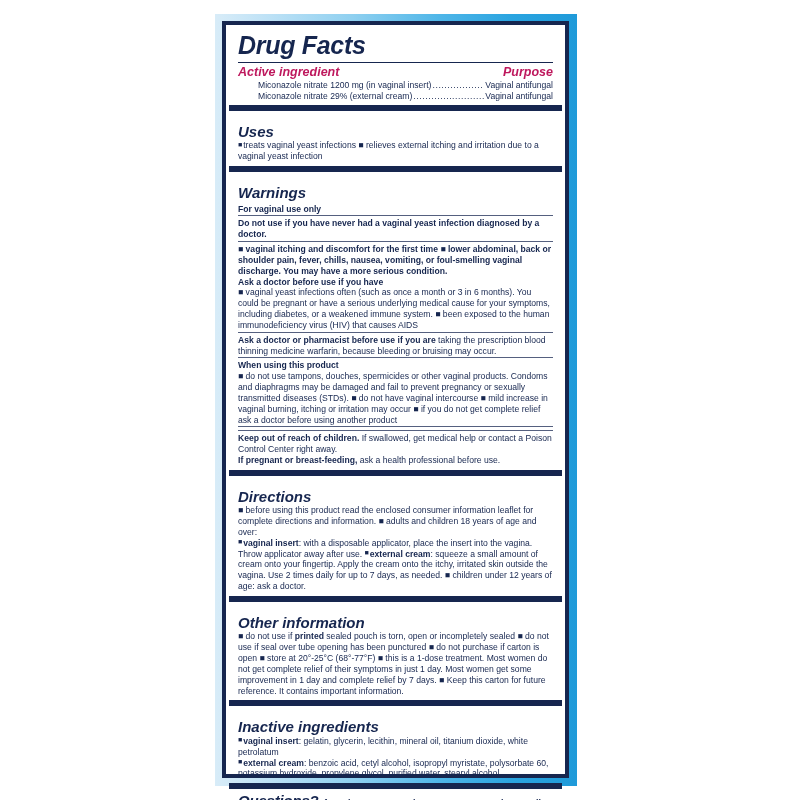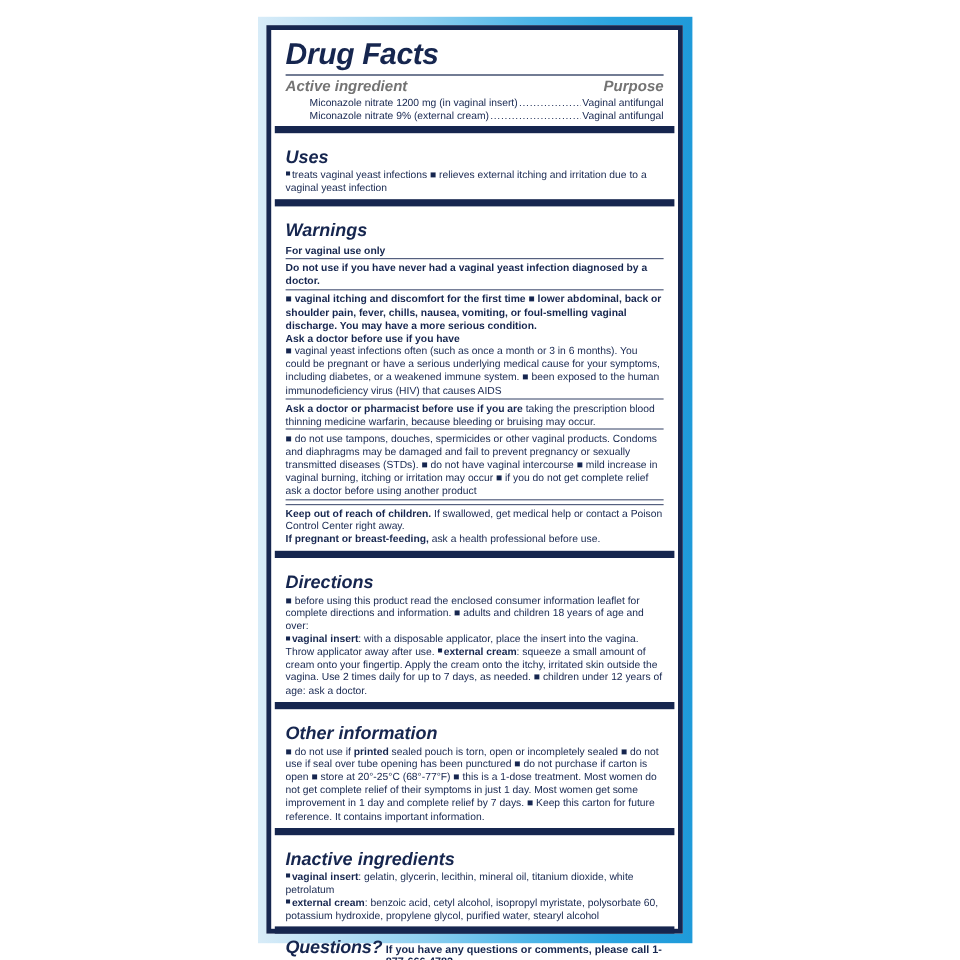--- a/index.html
+++ b/index.html
@@ -87,21 +87,21 @@
     font-weight: bold;
     font-style: italic;
     color: #16264f;
     line-height: 1.1;
     padding-top: 13px;
   }
   .head-md {
     font-size: 12.5px;
     font-weight: bold;
     font-style: italic;
-    color: #737373;
+    color: #be185d;
     line-height: 1.15;
   }
   .sub-bold {
     font-size: 8.6px;
     font-weight: bold;
     color: #16264f;
     line-height: 1.26;
   }
   .body-t {
     font-size: 8.6px;
@@ -181,21 +181,21 @@
         <div class="ai-hdr">
           <span class="head-md">Active ingredient</span>
           <span class="head-md">Purpose</span>
         </div>
         <div class="ai-row">
           <span class="ai-name">Miconazole nitrate 1200 mg (in vaginal insert)</span>
           <span class="ai-dots">..................................................................................................</span>
           <span class="ai-purpose">Vaginal antifungal</span>
         </div>
         <div class="ai-row">
-          <span class="ai-name">Miconazole nitrate 9% (external cream)</span>
+          <span class="ai-name">Miconazole nitrate 29% (external cream)</span>
           <span class="ai-dots">..................................................................................................</span>
           <span class="ai-purpose">Vaginal antifungal</span>
         </div>
         <div style="height:3px"></div>
       </div>
 
       <div class="bigrule"></div>
 
       <div class="blk pad-b">
         <div class="head-lg">Uses</div>
@@ -221,20 +221,21 @@
         <div class="body-t">■ vaginal yeast infections often (such as once a month or 3 in 6 months). You could be pregnant or have a serious underlying medical cause for your symptoms, including diabetes, or a weakened immune system.  ■ been exposed to the human immunodeficiency virus (HIV) that causes AIDS</div>
       </div>
       <div class="hairrule"></div>
 
       <div class="blk">
         <div class="body-t"><b>Ask a doctor or pharmacist before use if you are</b><span> taking the prescription blood thinning medicine warfarin, because bleeding or bruising may occur.</span></div>
       </div>
       <div class="hairrule"></div>
 
       <div class="blk">
+        <div class="sub-bold">When using this product</div>
         <div class="body-t">■ do not use tampons, douches, spermicides or other vaginal products. Condoms and diaphragms may be damaged and fail to prevent pregnancy or sexually transmitted diseases (STDs).  ■ do not have vaginal intercourse  ■ mild increase in vaginal burning, itching or irritation may occur  ■ if you do not get complete relief ask a doctor before using another product</div>
       </div>
       <div class="hairrule"></div>
 
       <div class="hairrule"></div>
 
       <div class="blk pad-b">
         <div class="body-t"><b>Keep out of reach of children.</b><span> If swallowed, get medical help or contact a Poison Control Center right away.</span></div>
         <div class="body-t"><b>If pregnant or breast-feeding,</b><span> ask a health professional before use.</span></div>
       </div>

